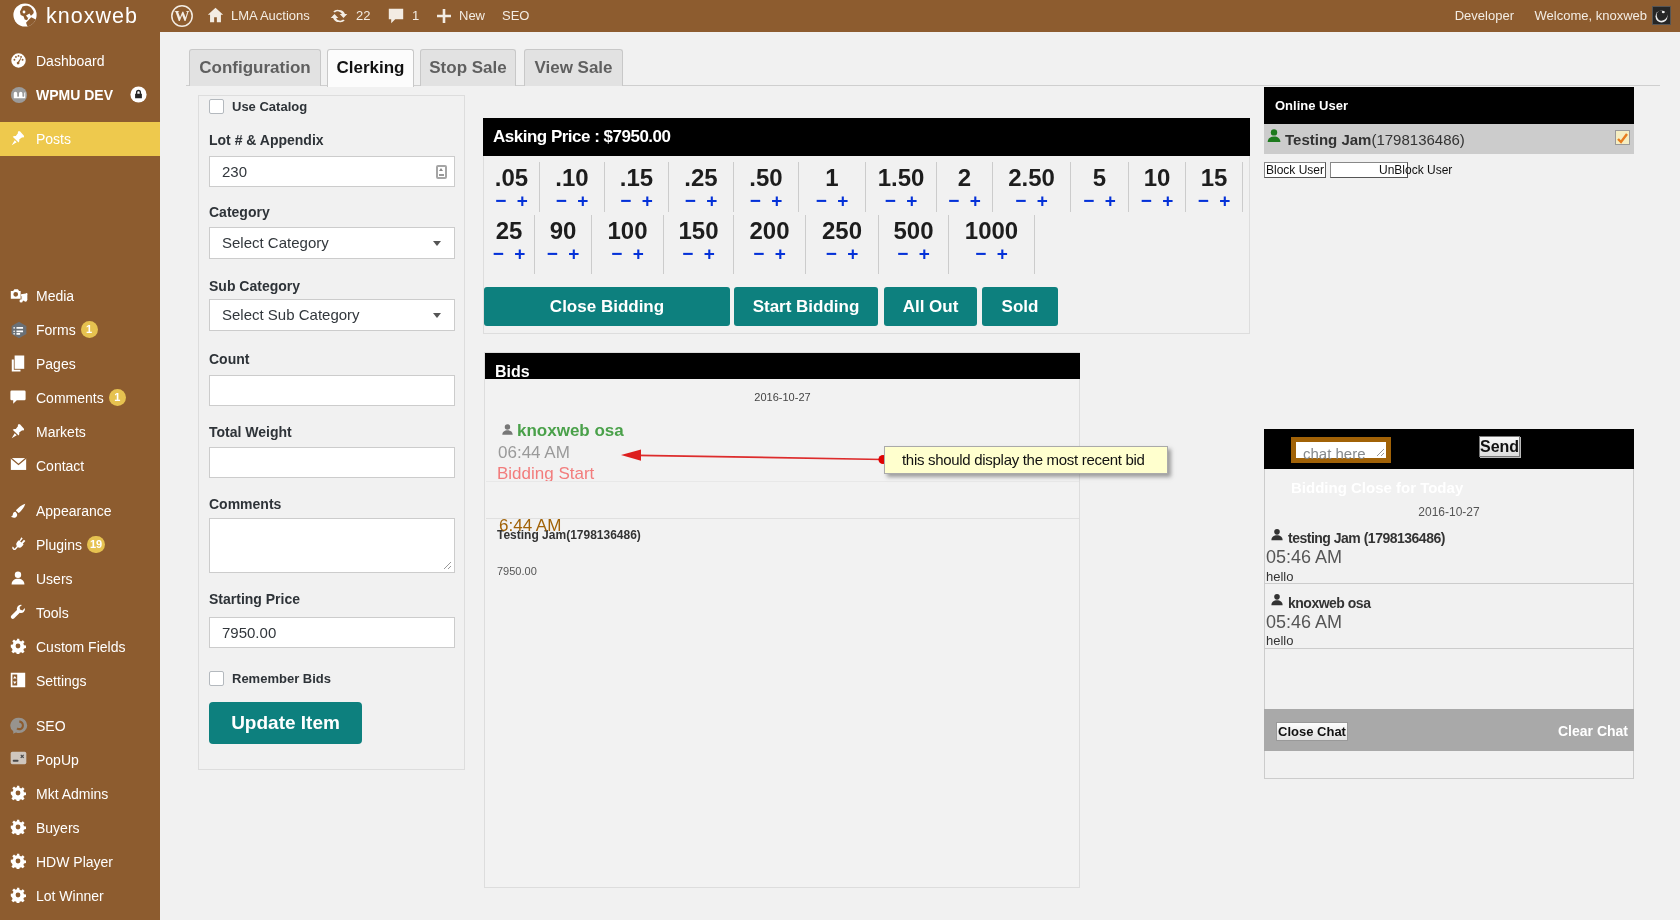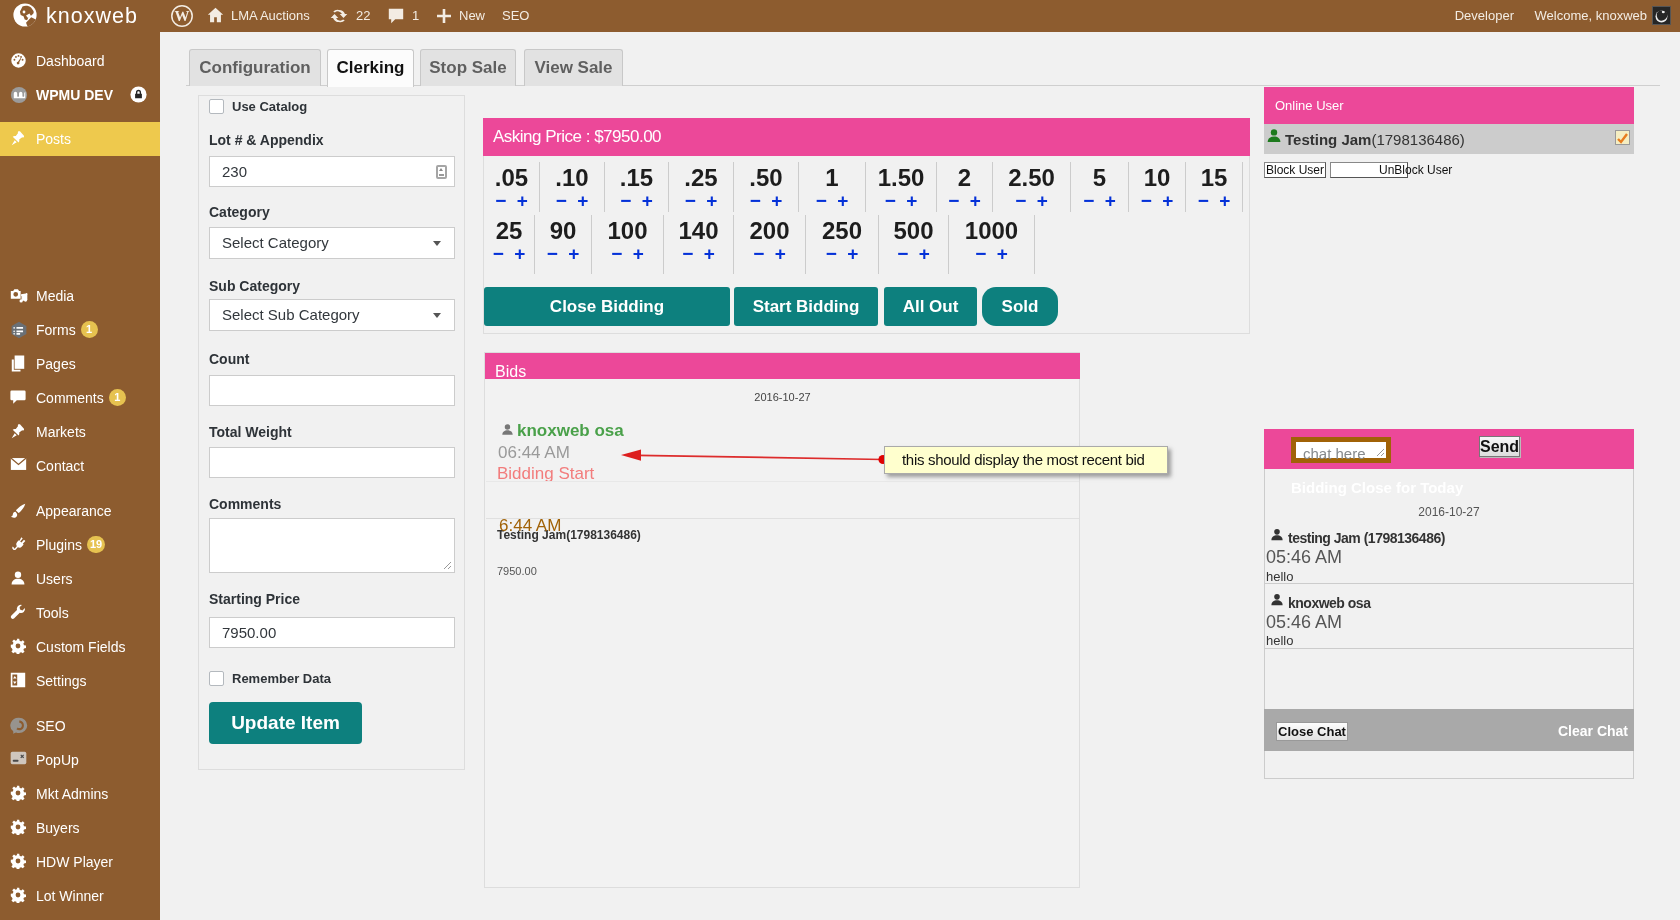--- a/index.html
+++ b/index.html
@@ -29,21 +29,21 @@
 
 
 #formpanel { position:absolute; left:198px; top:95px; width:267px; height:675px; border:1px solid #ddd; }
 .lbl { position:absolute; font-weight:bold; font-size:14px; color:#2e3338; }
 .inp { position:absolute; left:209px; width:246px; background:#fff; border:1px solid #ccc; font-size:15px; color:#32373c; padding-left:12px; font-family:"Liberation Sans",sans-serif;}
 .cb { position:absolute; width:15px; height:15px; background:#fff; border:1px solid #b4b9be; border-radius:2px; }
 .selarrow { position:absolute; right:13px; top:13px; width:0; height:0; border-left:4px solid transparent; border-right:4px solid transparent; border-top:5px solid #555; }
 
 
 #asking { position:absolute; left:483px; top:118px; width:767px; height:216px; border:1px solid #ddd; border-top:none;}
-.goldhdr { background:#ec4899; color:#fff; font-weight:normal; }
+.goldhdr { background:#000000; color:#fff; font-weight:bold; }
 .cell { position:absolute; border-right:1px solid #ccc; text-align:center; padding-top:3px; }
 .cell .num { font-size:24px; font-weight:bold; color:#1d1d1d; line-height:26px; }
 .cell .pm { font-size:19px; font-weight:bold; color:#0431d8; letter-spacing:0px; line-height:20px;}
 .tealbtn { position:absolute; background:#0d807e; color:#fff; font-weight:bold; font-size:17px; text-align:center; border-radius:3px; }
 
 
 #bids { position:absolute; left:484px; top:352px; width:596px; height:536px; background:#f2f2f2; border:1px solid #ddd; }
 .bevelbtn { background:#fff; border:1px solid #888; border-right-color:#555; border-bottom-color:#555; font-size:13px; color:#111; text-align:center; }
 
 
@@ -270,21 +270,21 @@
 <input class="inp" style="top: 447px; height: 31px;">
 <div class="lbl" style="left:209px;top:496px;">Comments</div>
 <div class="inp" style="top:518px;height:55px;">
   <svg style="position:absolute;right:2px;bottom:2px" width="9" height="9" viewBox="0 0 9 9">
       <path d="M8 1 L1 8 M8 5 L5 8" stroke="#999" stroke-width="1"></path>
     </svg>
 </div>
 <div class="lbl" style="left:209px;top:591px;">Starting Price</div>
 <input class="inp" style="top: 617px; height: 31px;" value="7950.00">
 <div class="cb" style="left:209px;top:671px"></div>
-<div class="lbl" style="left:232px;top:671px;font-size:13px;">Remember Data</div>
+<div class="lbl" style="left:232px;top:671px;font-size:13px;">Remember Bids</div>
 <div class="tealbtn" style="left:209px;top:702px;width:153px;height:42px;line-height:42px;font-size:19px;border-radius:4px;">Update Item</div>
 
 <div id="asking"></div>
 <div class="goldhdr abs" style="left:483px;top:118px;width:767px;height:38px;line-height:38px;font-size:17px;letter-spacing:-0.5px;padding-left:10px;">Asking Price : $7950.00</div>
 
 <div class="cell" style="left:484px;top:162px;width:56px;height:50px;">
     <div class="num">.05</div>
     <div class="pm">−&nbsp;&nbsp;+</div>
   </div>
 <div class="cell" style="left:540px;top:162px;width:65px;height:50px;">
@@ -338,21 +338,21 @@
   </div>
 <div class="cell" style="left:535px;top:215px;width:57px;height:59px;">
     <div class="num">90</div>
     <div class="pm">−&nbsp;&nbsp;+</div>
   </div>
 <div class="cell" style="left:592px;top:215px;width:72px;height:59px;">
     <div class="num">100</div>
     <div class="pm">−&nbsp;&nbsp;+</div>
   </div>
 <div class="cell" style="left:664px;top:215px;width:70px;height:59px;">
-    <div class="num">140</div>
+    <div class="num">150</div>
     <div class="pm">−&nbsp;&nbsp;+</div>
   </div>
 <div class="cell" style="left:734px;top:215px;width:72px;height:59px;">
     <div class="num">200</div>
     <div class="pm">−&nbsp;&nbsp;+</div>
   </div>
 <div class="cell" style="left:806px;top:215px;width:73px;height:59px;">
     <div class="num">250</div>
     <div class="pm">−&nbsp;&nbsp;+</div>
   </div>
@@ -360,21 +360,21 @@
     <div class="num">500</div>
     <div class="pm">−&nbsp;&nbsp;+</div>
   </div>
 <div class="cell" style="left:949px;top:215px;width:86px;height:59px;">
     <div class="num">1000</div>
     <div class="pm">−&nbsp;&nbsp;+</div>
   </div>
 <div class="tealbtn" style="left:484px;top:287px;width:246px;height:39px;line-height:39px;">Close Bidding</div>
 <div class="tealbtn" style="left:734px;top:287px;width:144px;height:39px;line-height:39px;">Start Bidding</div>
 <div class="tealbtn" style="left:884px;top:287px;width:93px;height:39px;line-height:39px;">All Out</div>
-<div class="tealbtn" style="left:982px;top:287px;width:76px;height:39px;line-height:39px;border-radius:14px;">Sold</div>
+<div class="tealbtn" style="left:982px;top:287px;width:76px;height:39px;line-height:39px;">Sold</div>
 
 <div id="bids"></div>
 <div class="goldhdr abs" style="left:485px;top:353px;width:595px;height:26px;line-height:38px;font-size:16px;padding-left:10px;">Bids</div>
 <div class="abs" style="left:485px;top:391px;width:595px;text-align:center;font-size:11px;color:#444;">2016-10-27</div>
 <svg class="abs" style="left:501px;top:423px" width="13" height="13" viewBox="0 0 20 20">
     <circle cx="10" cy="6" r="4.2" fill="#777"></circle>
     <path d="M2 18 c0-4.5 3.5-7 8-7 s8 2.5 8 7z" fill="#777"></path>
   </svg>
 <div class="abs" style="left:517px;top:421px;font-size:17px;font-weight:bold;color:#4aa14a;">knoxweb osa</div>
 <div class="abs" style="left:498px;top:443px;font-size:17px;color:#9a9a9a;">06:44 AM</div>

